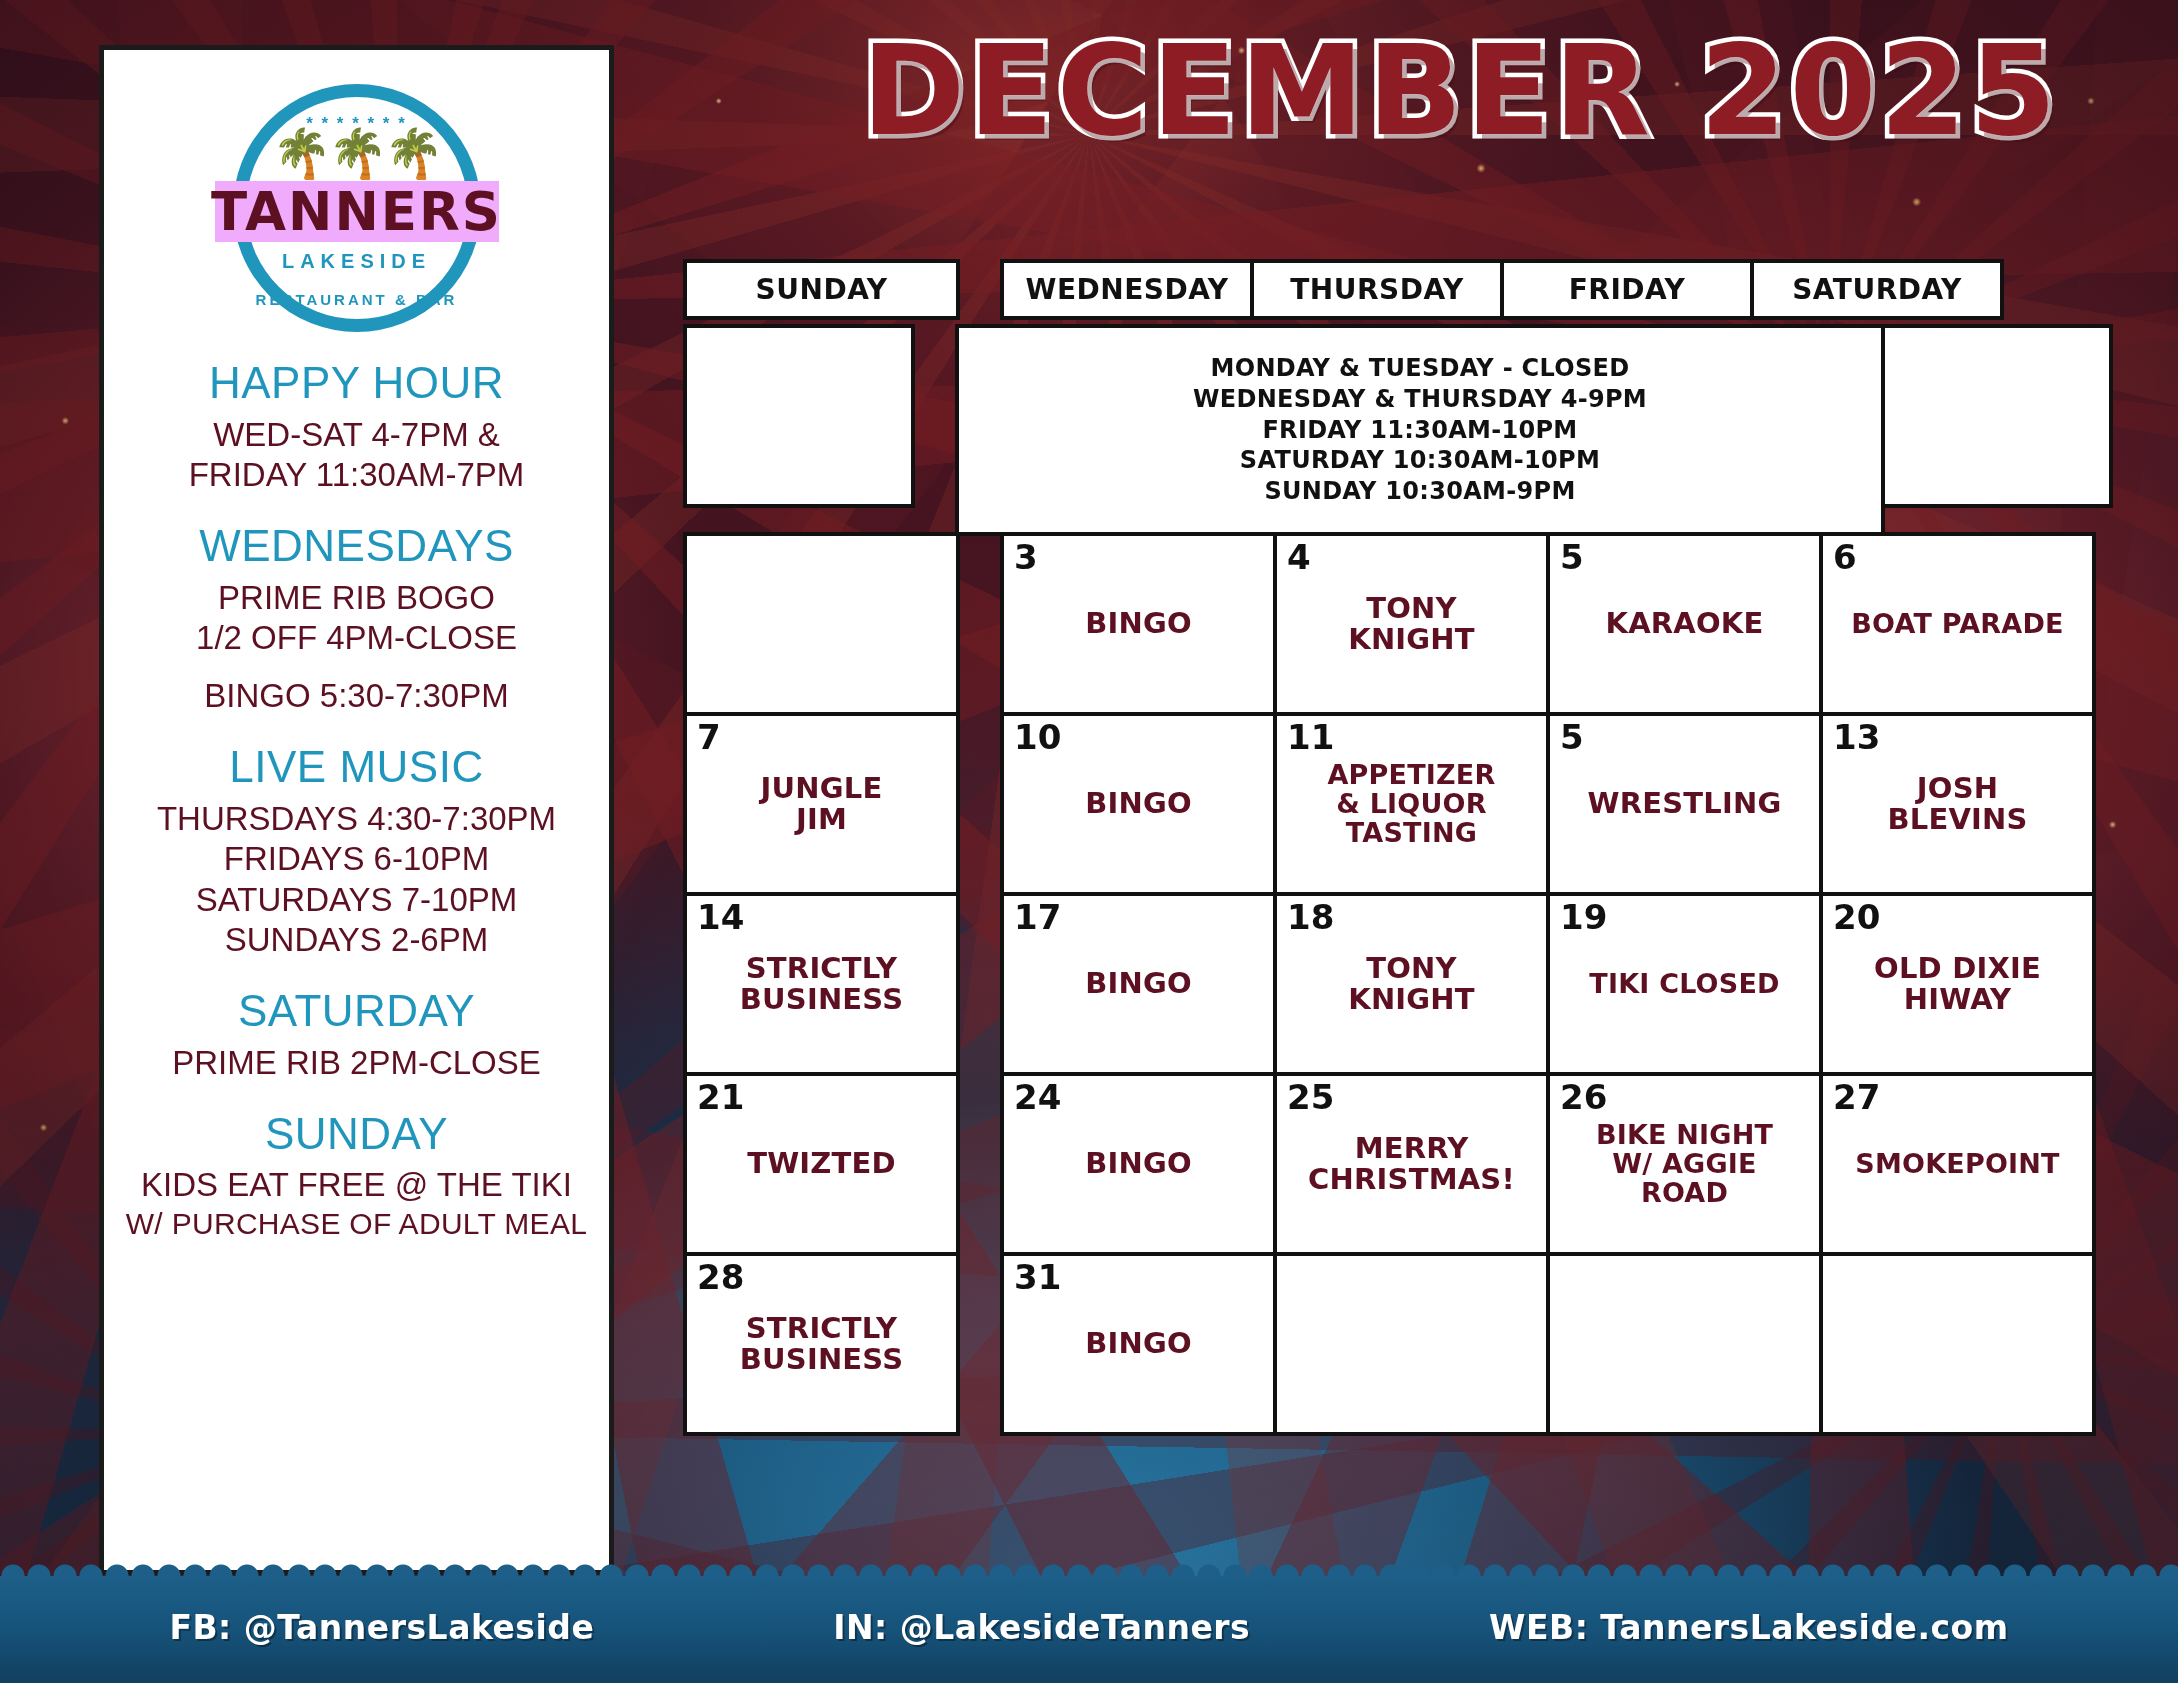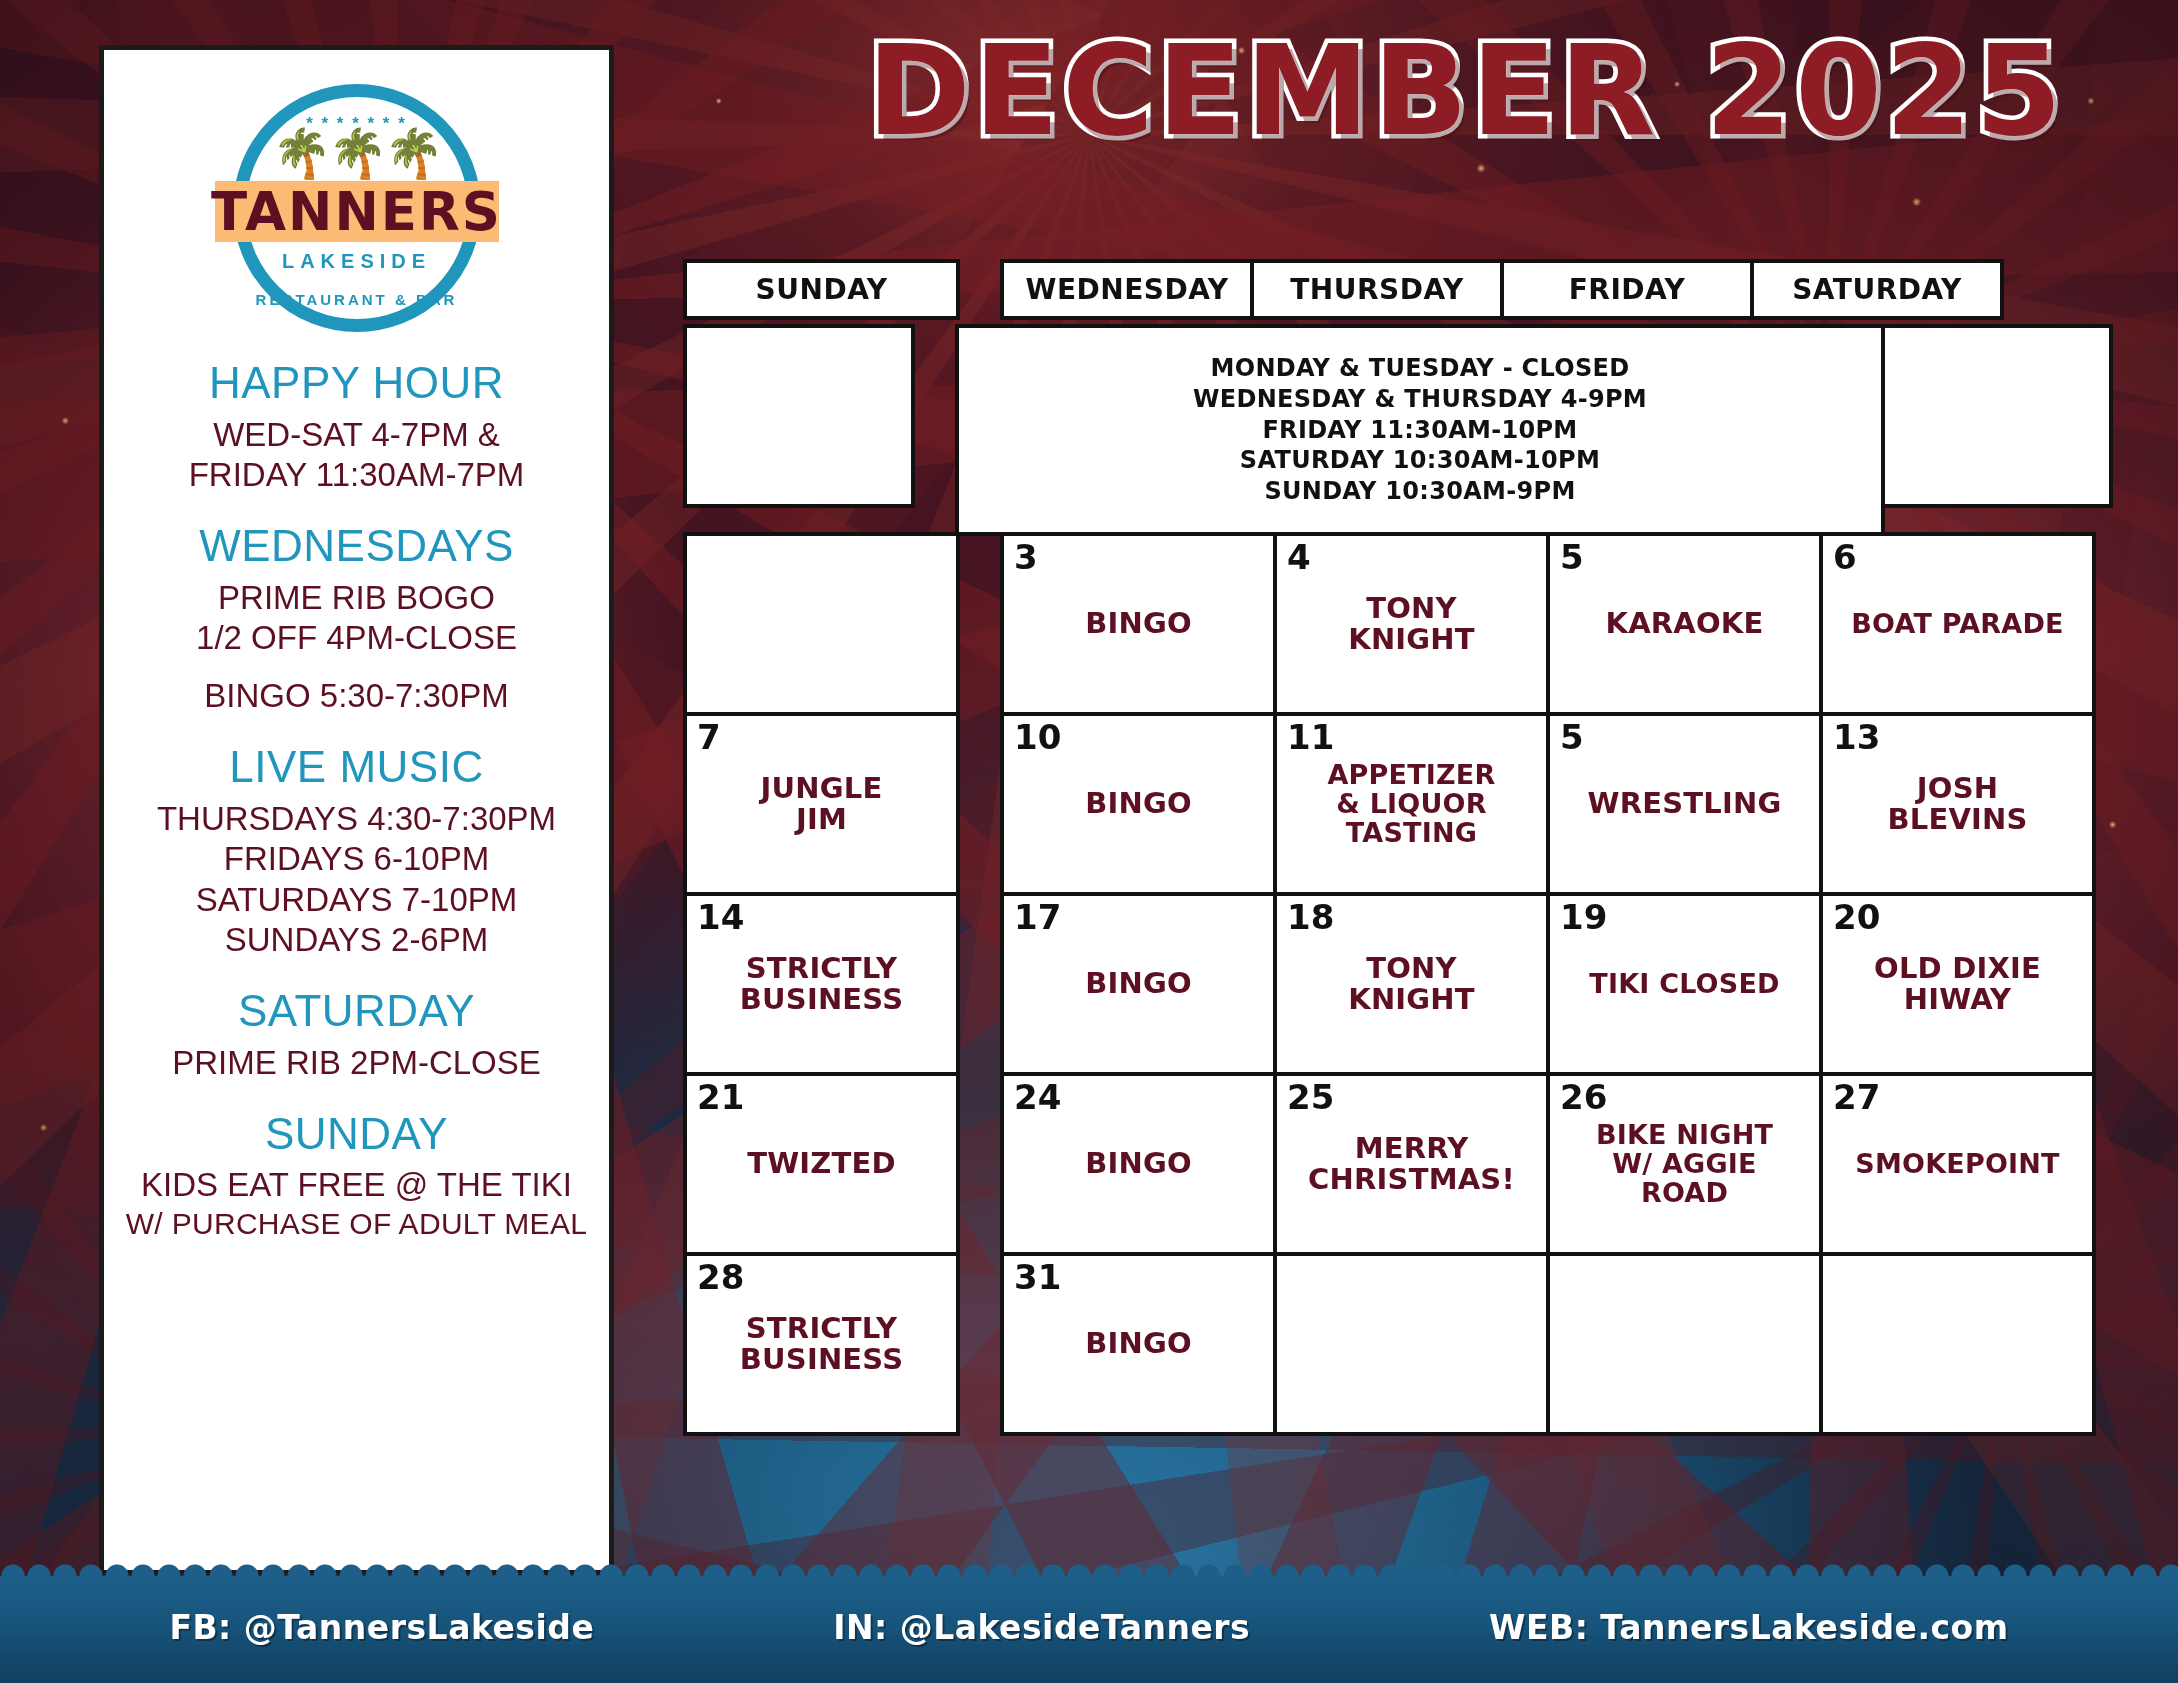--- a/index.html
+++ b/index.html
@@ -100,24 +100,24 @@
     font-weight: bold;
     font-size: 33px;
     letter-spacing: 0.5px;
     text-shadow: 2px 2px 0 rgba(0,0,0,0.35);
     white-space: nowrap;
   }
 
   
   .title {
     position: absolute;
-    left: 788px;
+    left: 822px;
     top: 28px;
     width: 1277px;
-    text-align: right;
+    text-align: center;
     font-family: "DejaVu Sans", sans-serif;
     font-weight: bold;
     font-size: 125px;
     line-height: 1;
     letter-spacing: 3px;
     color: #8d1c24;
     -webkit-text-stroke: 9px #ffffff;
     paint-order: stroke fill;
     text-shadow:
       0 0 1px #ffffff,
@@ -169,21 +169,21 @@
     color: #2196bd;
     line-height: 1;
     letter-spacing: -4px;
   }
   .logo-band {
     position: absolute;
     top: 97px;
     left: -18px;
     right: -18px;
     height: 61px;
-    background: #fdba74;
+    background: #f0abfc;
     display: flex;
     align-items: center;
     justify-content: center;
   }
   .logo-name {
     font-family: "DejaVu Sans", sans-serif;
     font-weight: bold;
     font-size: 53px;
     letter-spacing: 2px;
     color: #5c1021;

